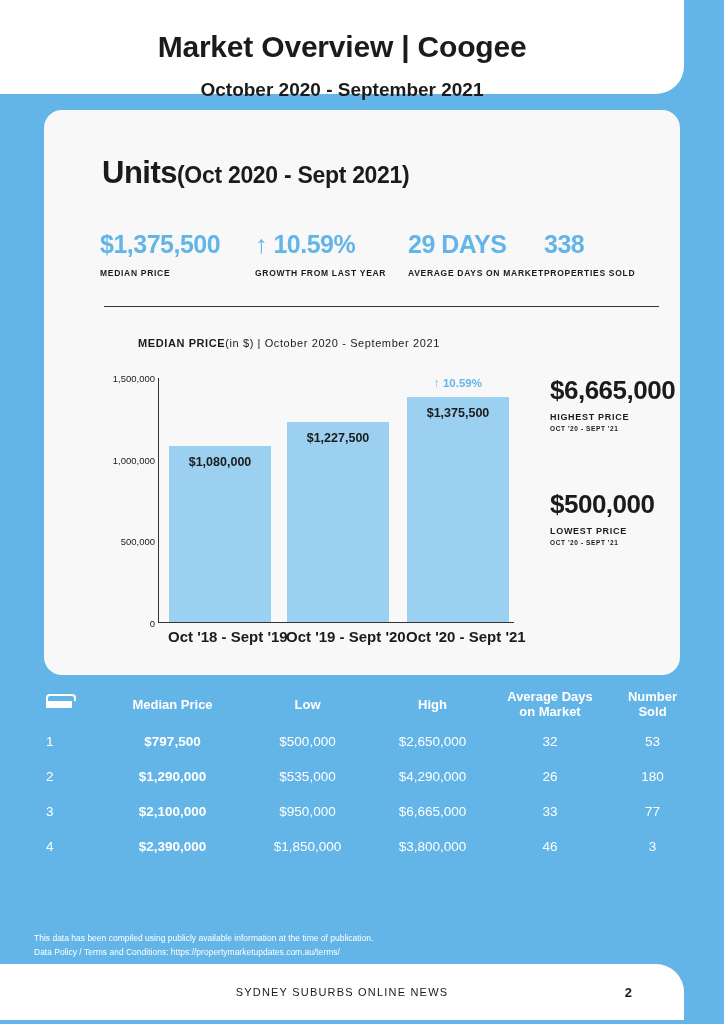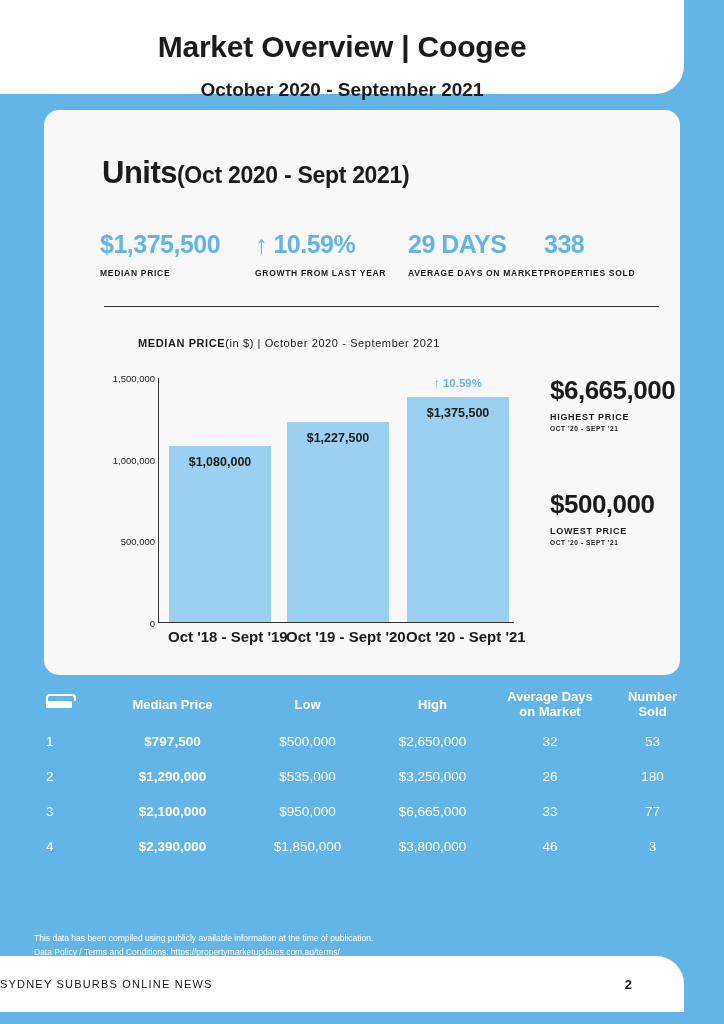--- a/index.html
+++ b/index.html
@@ -45,21 +45,20 @@
   
   .card {
     position: absolute;
     top: 110px; left: 44px;
     width: 636px; height: 565px;
     background: #f8f8f8;
     border-top-left-radius: 18px;
     border-top-right-radius: 18px;
     border-bottom-right-radius: 18px;
     border-bottom-left-radius: 18px;
-    border-radius: 15px;
   }
   .card-title {
     position: absolute;
     top: 45px; left: 58px;
     display: flex;
     align-items: baseline;
   }
   .card-title .big {
     font-size: 31px;
     font-weight: bold;
@@ -269,26 +268,27 @@
   .disclaimer {
     position: absolute;
     top: 931px; left: 34px;
     width: 620px;
     font-size: 8.5px;
     color: #ffffff;
     line-height: 1.7;
   }
   .footer-bar {
     position: absolute;
-    bottom: 12px; left: 0;
+    bottom: 4px; left: 0;
     width: 684px; height: 56px;
     background: #ffffff;
     border-top-right-radius: 28px;
     display: flex;
     align-items: center;
+    justify-content: center;
   }
   .footer-text {
     font-size: 11px;
     color: #1b1b1b;
     letter-spacing: 1.2px;
   }
   .page-number {
     position: absolute;
     right: 52px;
     font-size: 13px;
@@ -404,21 +404,21 @@
       <div class="c-low body-cell">$500,000</div>
       <div class="c-high body-cell">$2,650,000</div>
       <div class="c-days body-cell">32</div>
       <div class="c-sold body-cell">53</div>
     </div>
 
     <div class="trow">
       <div class="c-bed body-cell">2</div>
       <div class="c-med body-cell strong">$1,290,000</div>
       <div class="c-low body-cell">$535,000</div>
-      <div class="c-high body-cell">$3,250,000</div>
+      <div class="c-high body-cell">$4,290,000</div>
       <div class="c-days body-cell">26</div>
       <div class="c-sold body-cell">180</div>
     </div>
 
     <div class="trow">
       <div class="c-bed body-cell">3</div>
       <div class="c-med body-cell strong">$2,100,000</div>
       <div class="c-low body-cell">$950,000</div>
       <div class="c-high body-cell">$6,665,000</div>
       <div class="c-days body-cell">33</div>

